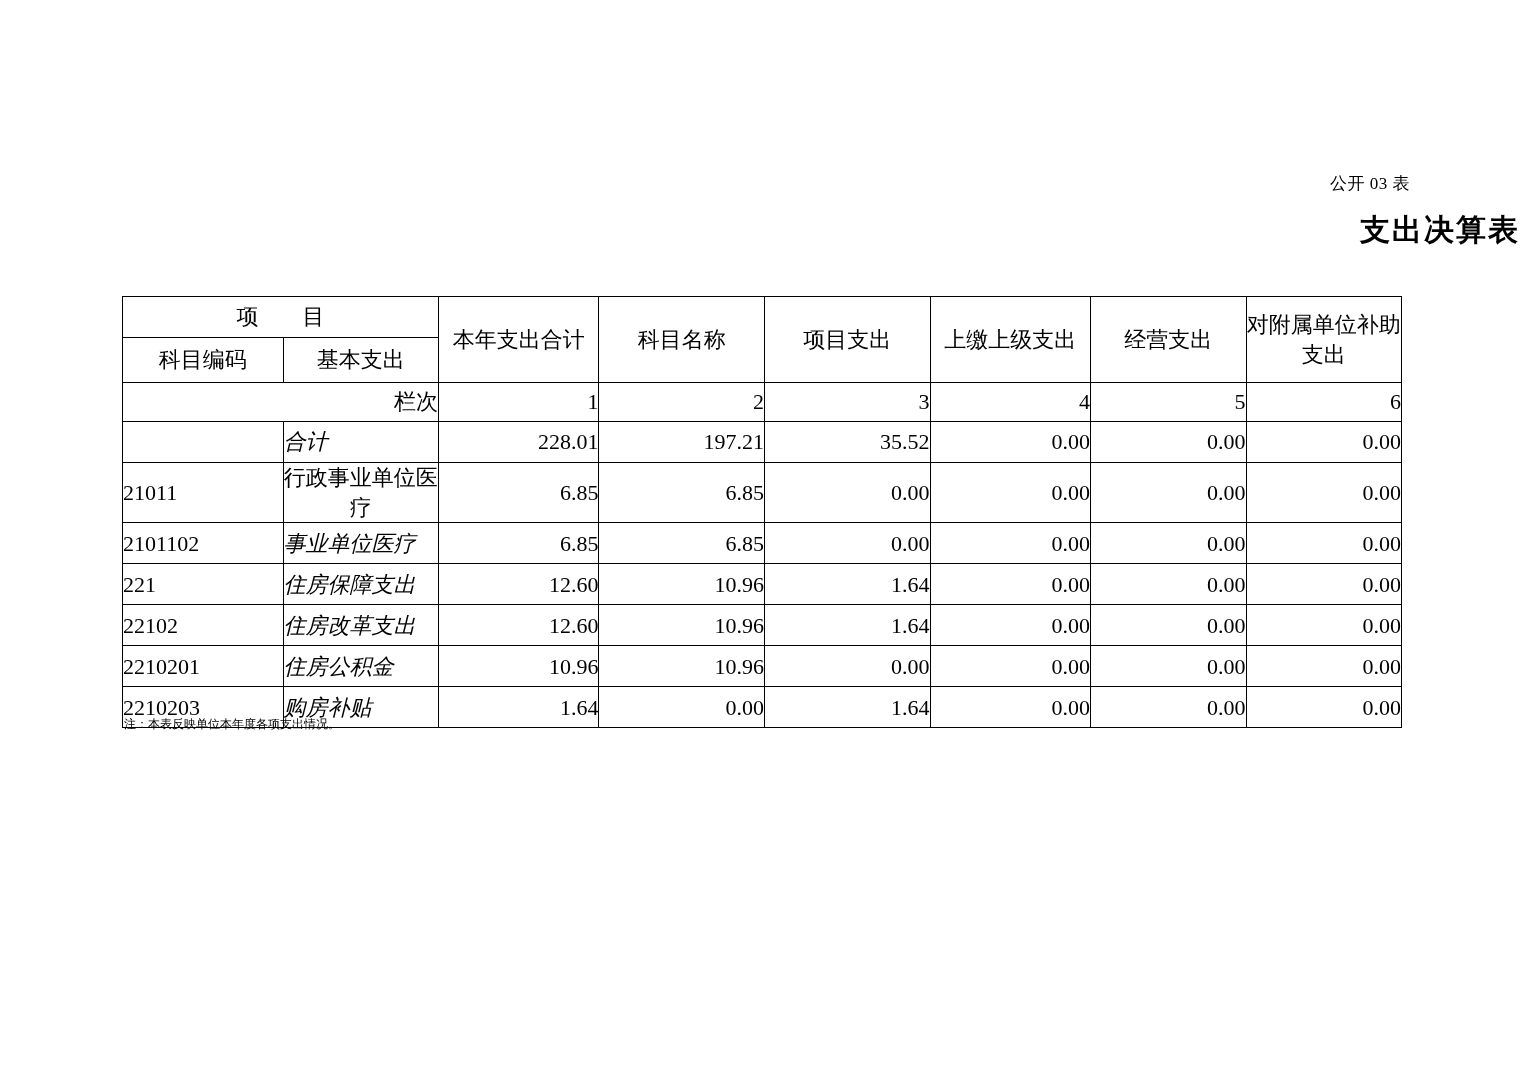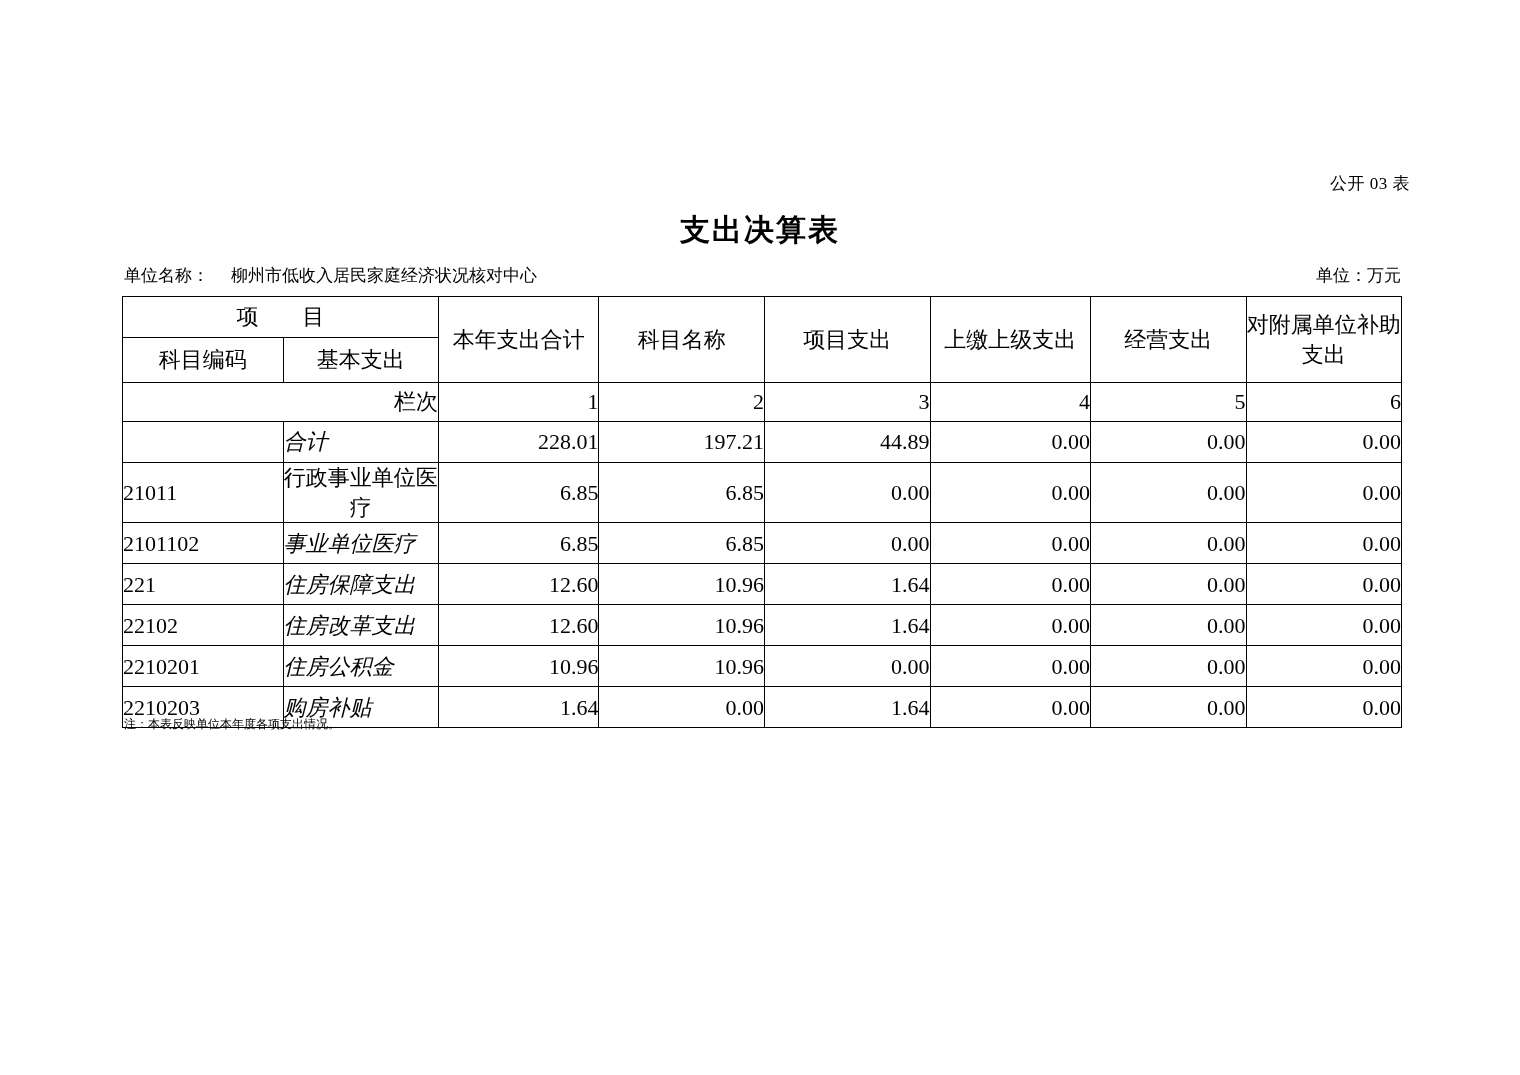--- a/index.html
+++ b/index.html
@@ -27,21 +27,21 @@
     right: 110px;
     font-size: 17px;
     font-family: "Liberation Serif", serif;
     letter-spacing: 0.5px;
   }
   .doc-title {
     position: absolute;
     top: 210px;
     left: 0;
     width: 1520px;
-    text-align: center;
+    text-align: right;
     font-size: 30px;
     font-weight: bold;
     letter-spacing: 2px;
   }
   .meta-row {
     position: absolute;
     top: 264px;
     left: 124px;
     width: 1277px;
     height: 24px;
@@ -136,26 +136,20 @@
 </style>
 </head>
 <body>
 
 <div class="page">
 
   <div class="form-code">公开 03 表</div>
 
   <div class="doc-title">支出决算表</div>
 
-  <div class="meta-row">
-    <div class="meta-left">
-      <span>单位名称：</span><span class="unit-name">柳州市低收入居民家庭经济状况核对中心</span>
-    </div>
-    <div class="meta-right">单位：万元</div>
-  </div>
 
   <table class="main">
     <colgroup>
       <col class="c-code">
       <col class="c-name">
       <col class="c-num">
       <col class="c-num2">
       <col class="c-num3">
       <col class="c-num4">
       <col class="c-num5">
@@ -183,21 +177,21 @@
         <td class="lanci">4</td>
         <td class="lanci">5</td>
         <td class="lanci">6</td>
       </tr>
 
       <tr class="row-total">
         <td class="code"></td>
         <td class="name-left">合计</td>
         <td class="num">228.01</td>
         <td class="num">197.21</td>
-        <td class="num">44.89</td>
+        <td class="num">35.52</td>
         <td class="num">0.00</td>
         <td class="num">0.00</td>
         <td class="num">0.00</td>
       </tr>
 
       <tr>
         <td class="code">21011</td>
         <td class="name-wrap">行政事业单位医疗</td>
         <td class="num">6.85</td>
         <td class="num">6.85</td>

